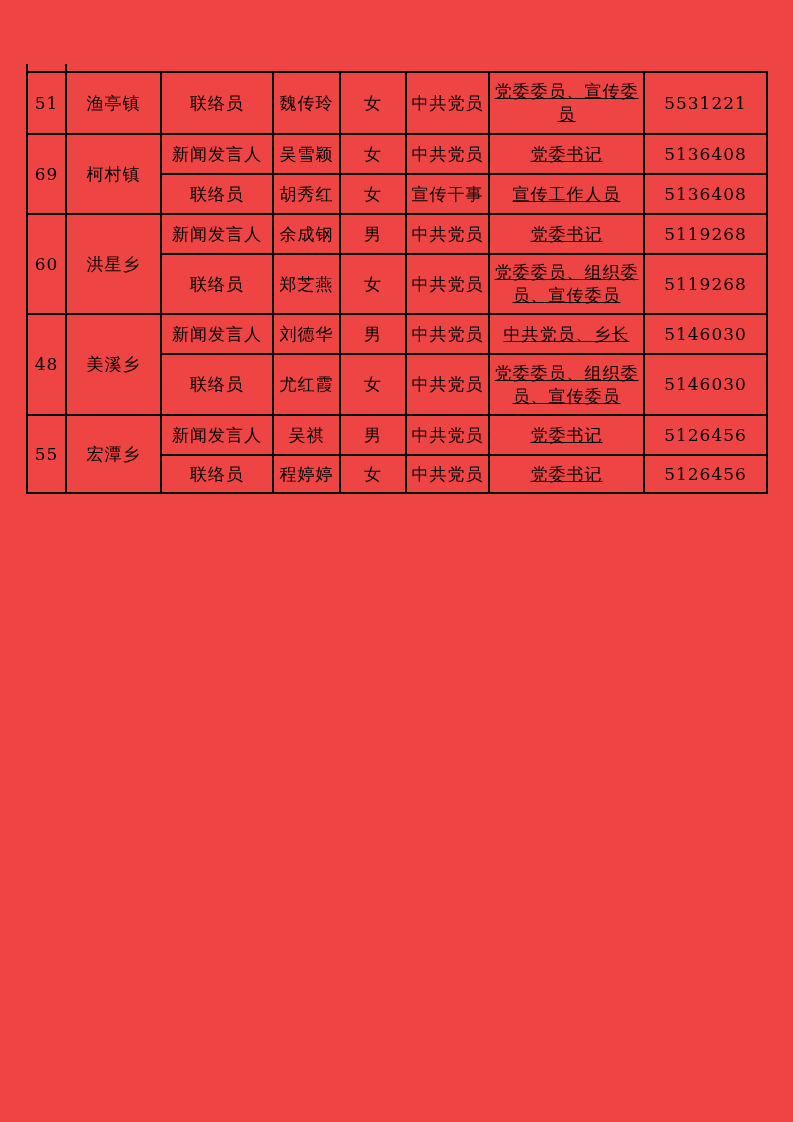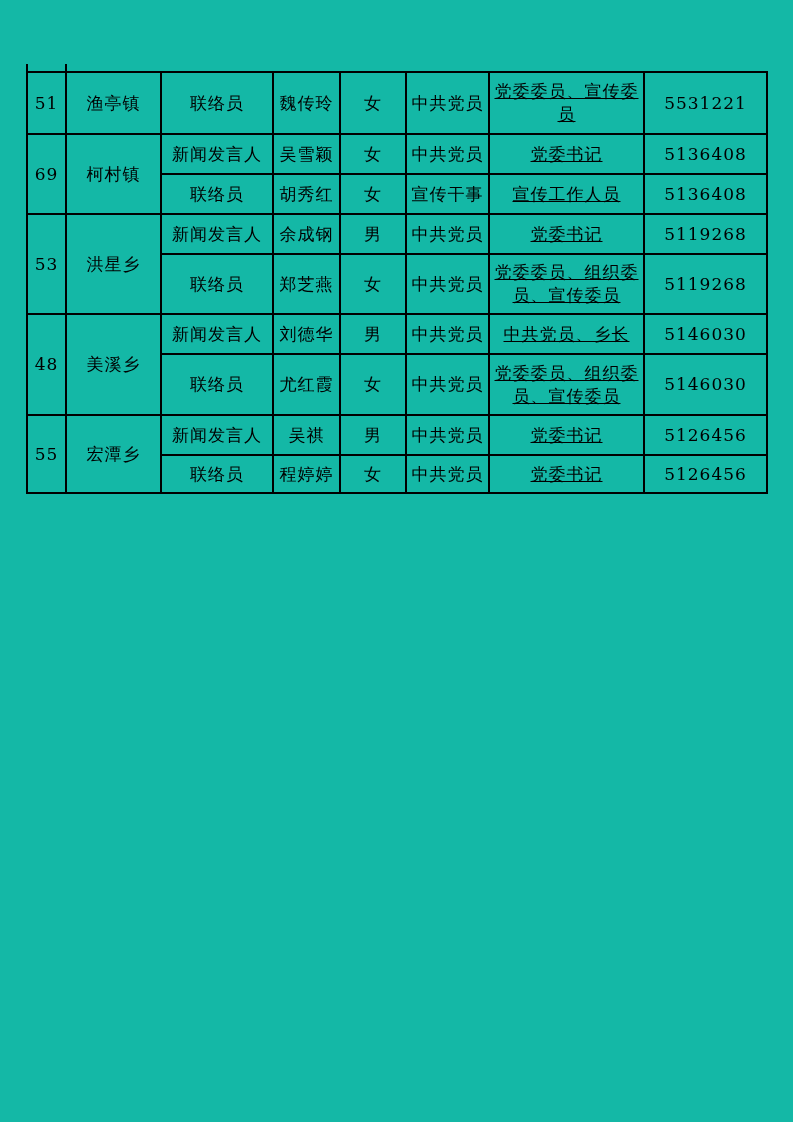--- a/index.html
+++ b/index.html
@@ -1,20 +1,20 @@
 <!DOCTYPE html>
 <html><head>
 <meta charset="utf-8">
 <style>
   html, body { margin: 0; padding: 0; background: #ffffff; }
   .page {
     position: relative;
     width: 793px;
     height: 1122px;
-    background: #14b8a6;
+    background: #ef4444;
     color: #000000;
     font-family: "DejaVu Serif", "Liberation Serif", serif;
     overflow: hidden;
   }
   table.roster {
     position: absolute;
     left: 26px;
     top: 71px;
     border-collapse: collapse;
     table-layout: fixed;
@@ -98,21 +98,21 @@
     <tr class="h40">
       <td>联络员</td>
       <td>胡秀红</td>
       <td>女</td>
       <td>宣传干事</td>
       <td class="pos">宣传工作人员</td>
       <td class="phone">5136408</td>
     </tr>
 
     <tr class="h40">
-      <td class="num" rowspan="2">53</td>
+      <td class="num" rowspan="2">60</td>
       <td rowspan="2">洪星乡</td>
       <td>新闻发言人</td>
       <td>余成钢</td>
       <td>男</td>
       <td>中共党员</td>
       <td class="pos">党委书记</td>
       <td class="phone">5119268</td>
     </tr>
     <tr class="h60">
       <td>联络员</td>

